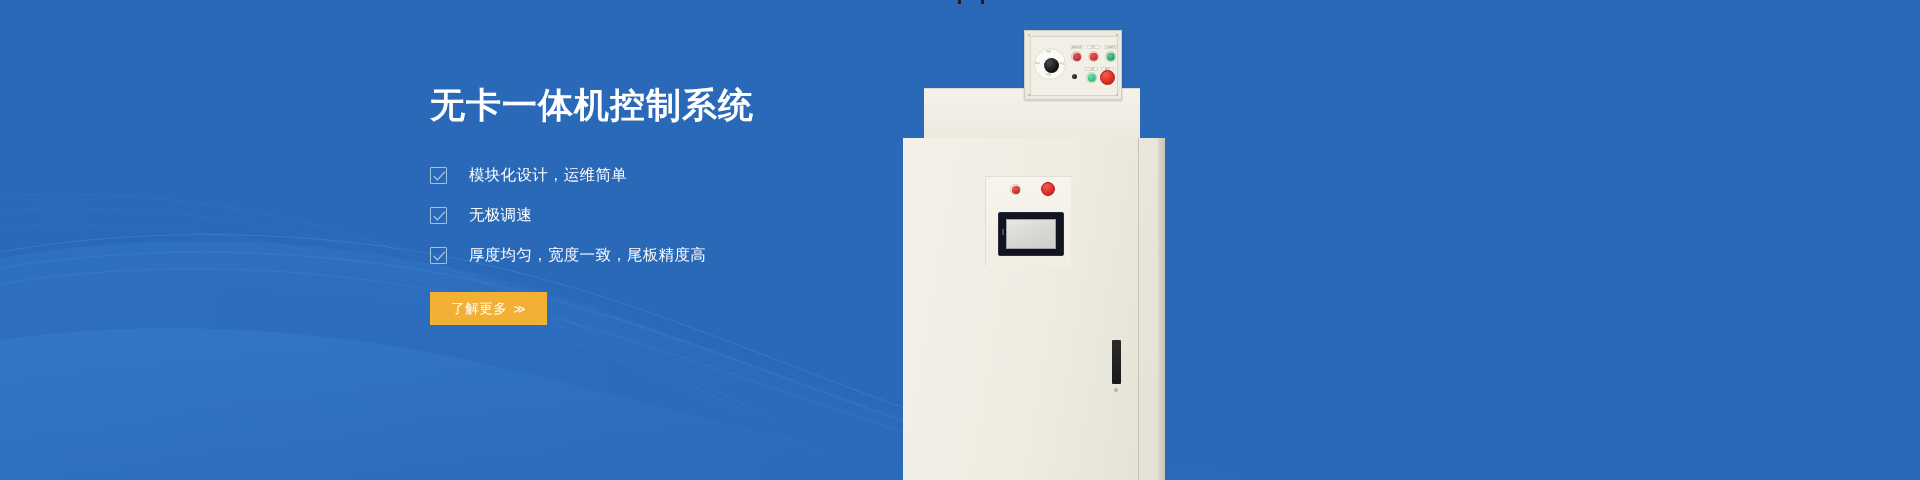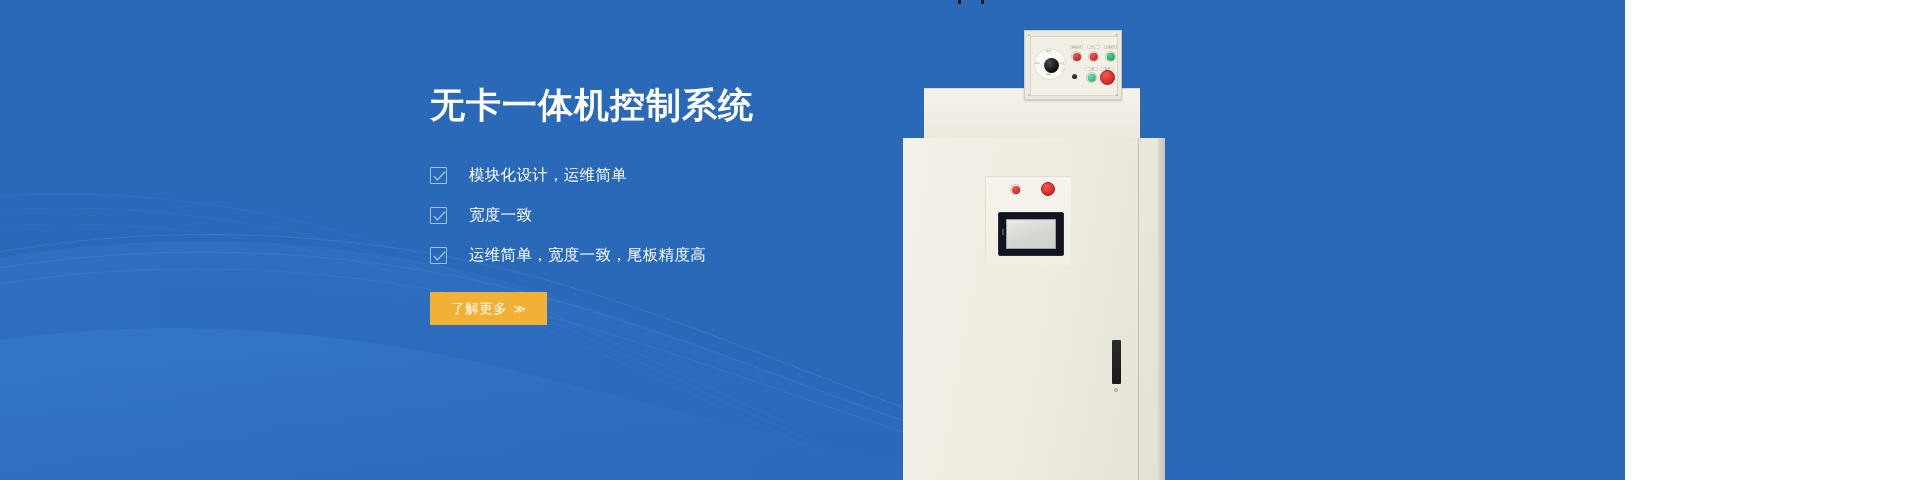--- a/index.html
+++ b/index.html
@@ -5,21 +5,21 @@
 <style>
   html, body {
     margin: 0;
     padding: 0;
     background: #ffffff;
   }
   * { box-sizing: border-box; }
 
   .banner {
     position: relative;
-    width: 1625px;
+    width: 1920px;
     height: 480px;
     overflow: hidden;
     background: #2a68b8;
     font-family: "Liberation Sans", "DejaVu Sans", sans-serif;
     -webkit-font-smoothing: antialiased;
   }
 
   
   .wave-layer {
     position: absolute;
@@ -336,30 +336,30 @@
         </span>
         <span class="feature-text">模块化设计，运维简单</span>
       </li>
 
       <li class="feature-item">
         <span class="check-box">
           <svg width="13" height="11" viewBox="0 0 13 11">
             <polyline points="0.8,5 4.3,9 12,0.8" fill="none" stroke="#9ec3e8" stroke-width="1.3"></polyline>
           </svg>
         </span>
-        <span class="feature-text">宽度一致</span>
+        <span class="feature-text">无极调速</span>
       </li>
 
       <li class="feature-item">
         <span class="check-box">
           <svg width="13" height="11" viewBox="0 0 13 11">
             <polyline points="0.8,5 4.3,9 12,0.8" fill="none" stroke="#9ec3e8" stroke-width="1.3"></polyline>
           </svg>
         </span>
-        <span class="feature-text">运维简单，宽度一致，尾板精度高</span>
+        <span class="feature-text">厚度均匀，宽度一致，尾板精度高</span>
       </li>
 
     </ul>
 
     <button class="cta-button">
       <span class="cta-label">了解更多</span>
       <span class="cta-chevrons">≫</span>
     </button>
 
   </div>

